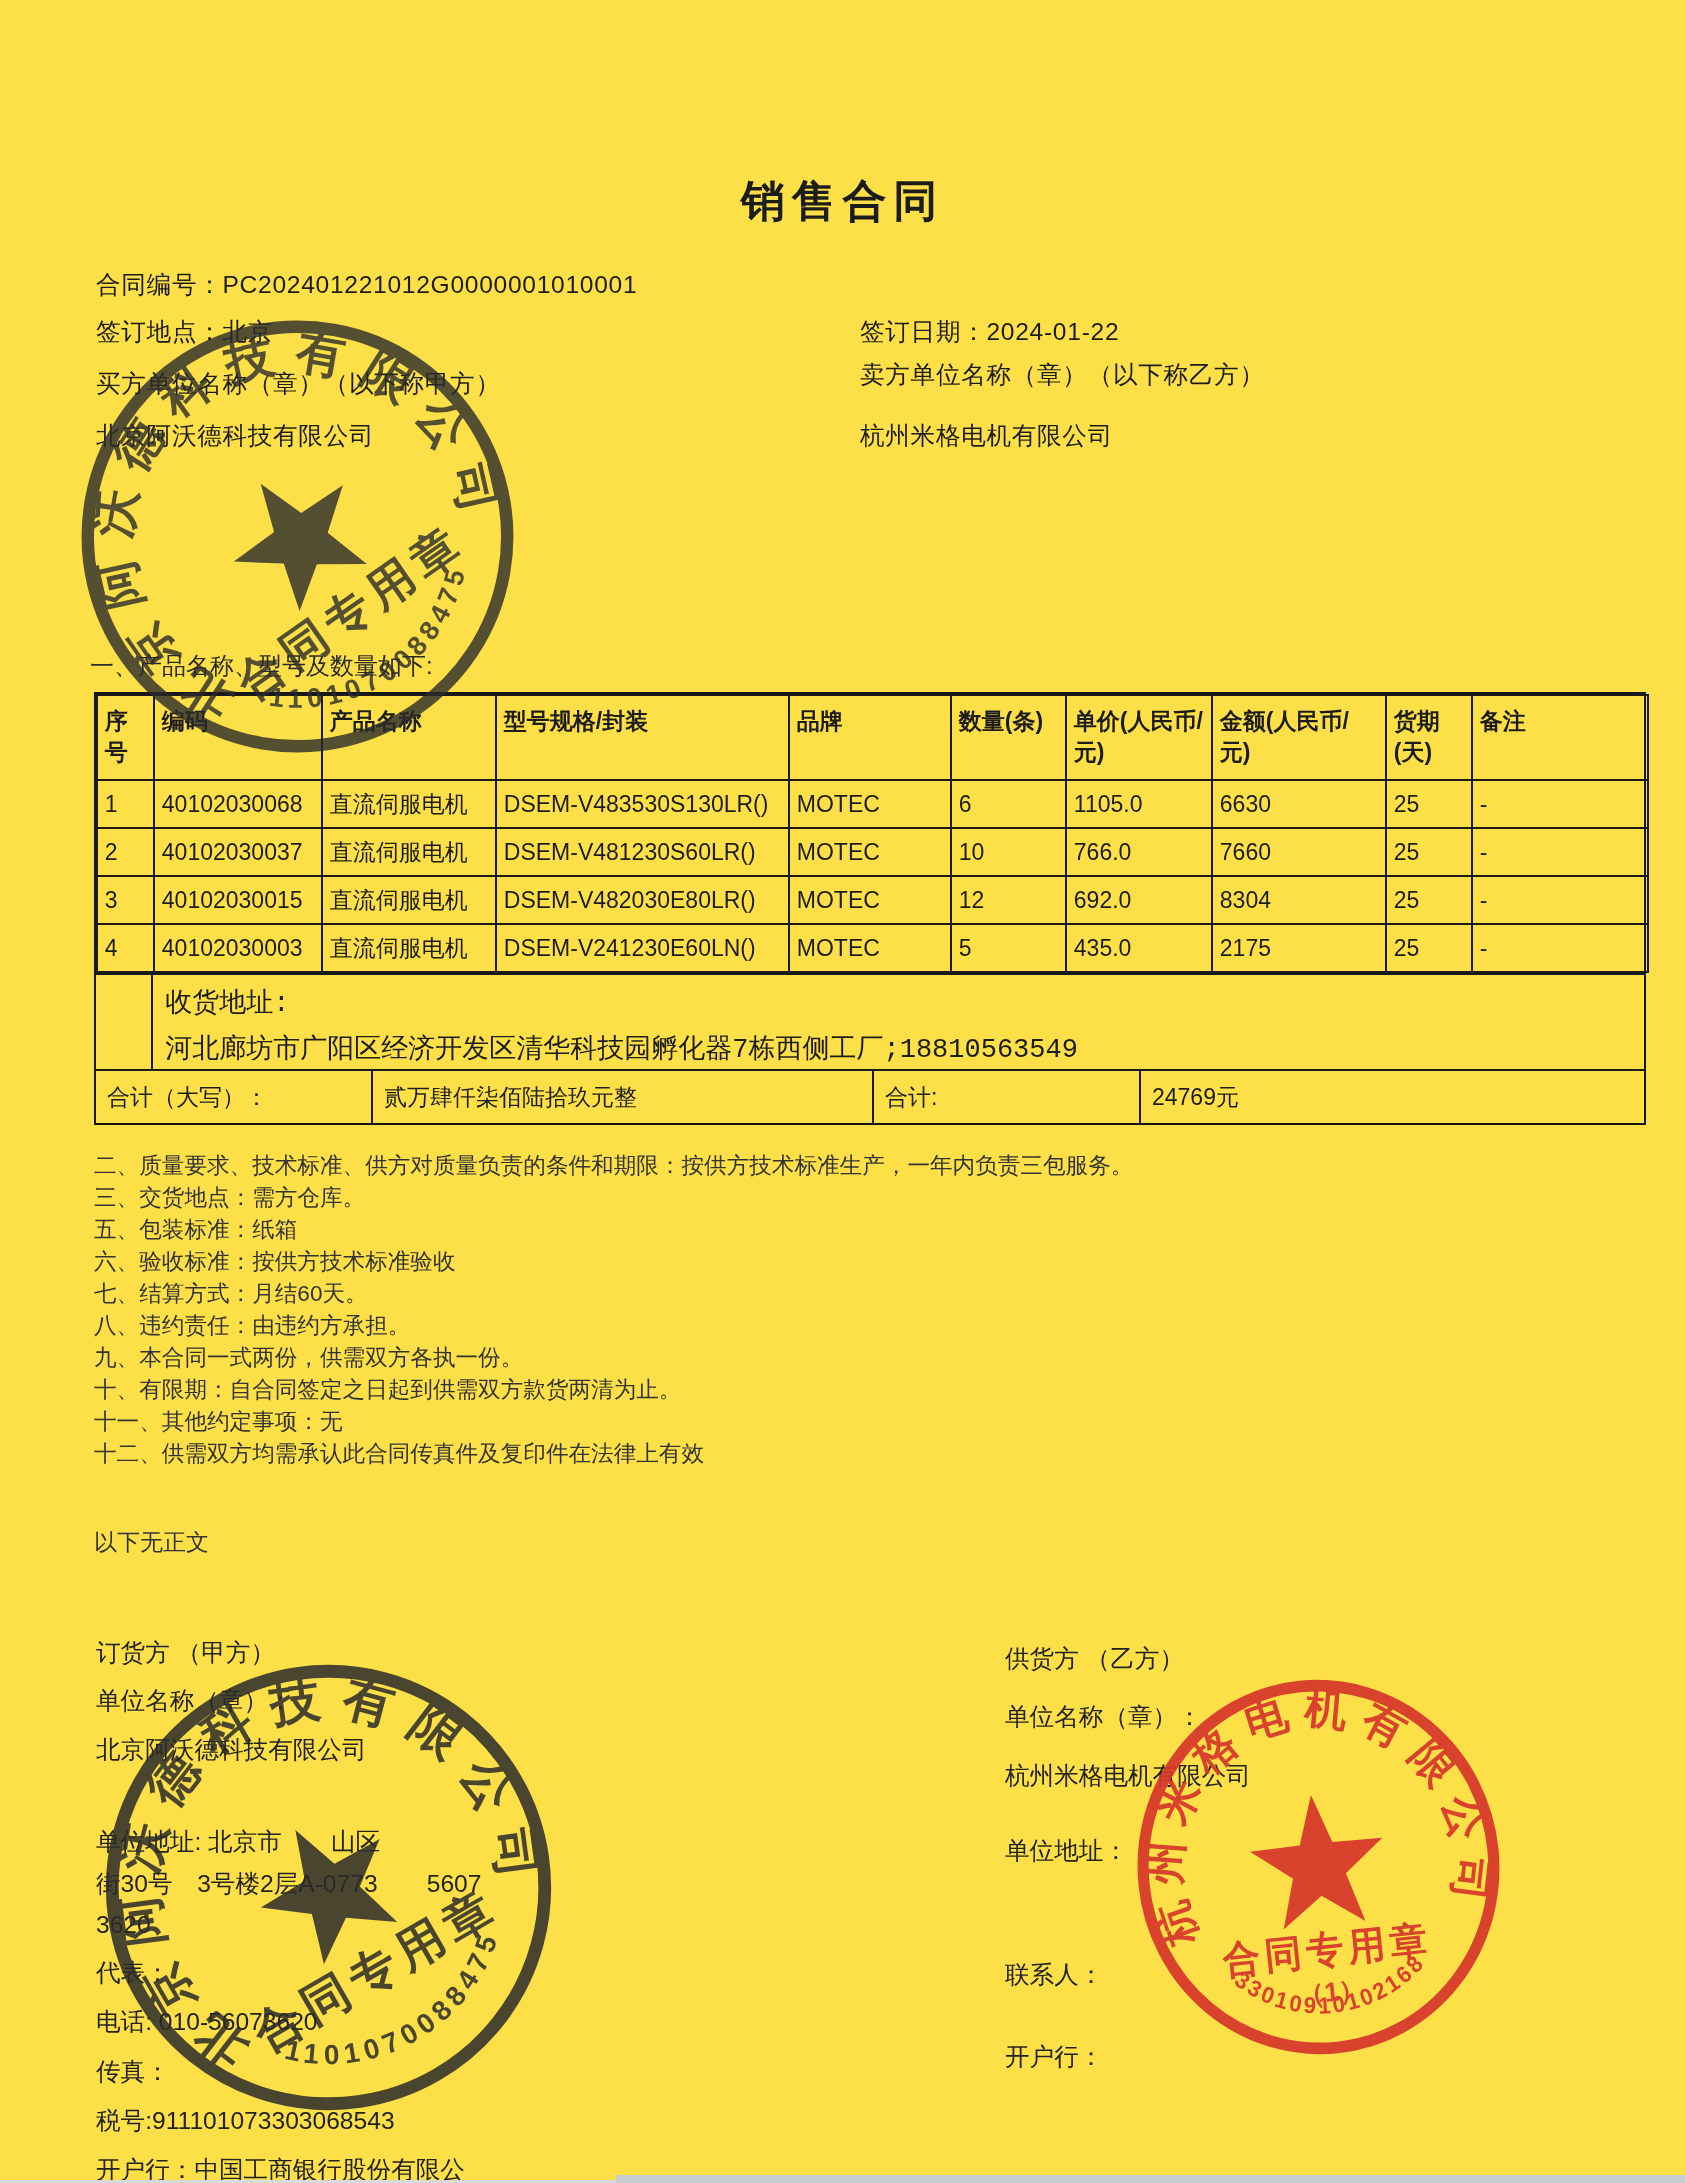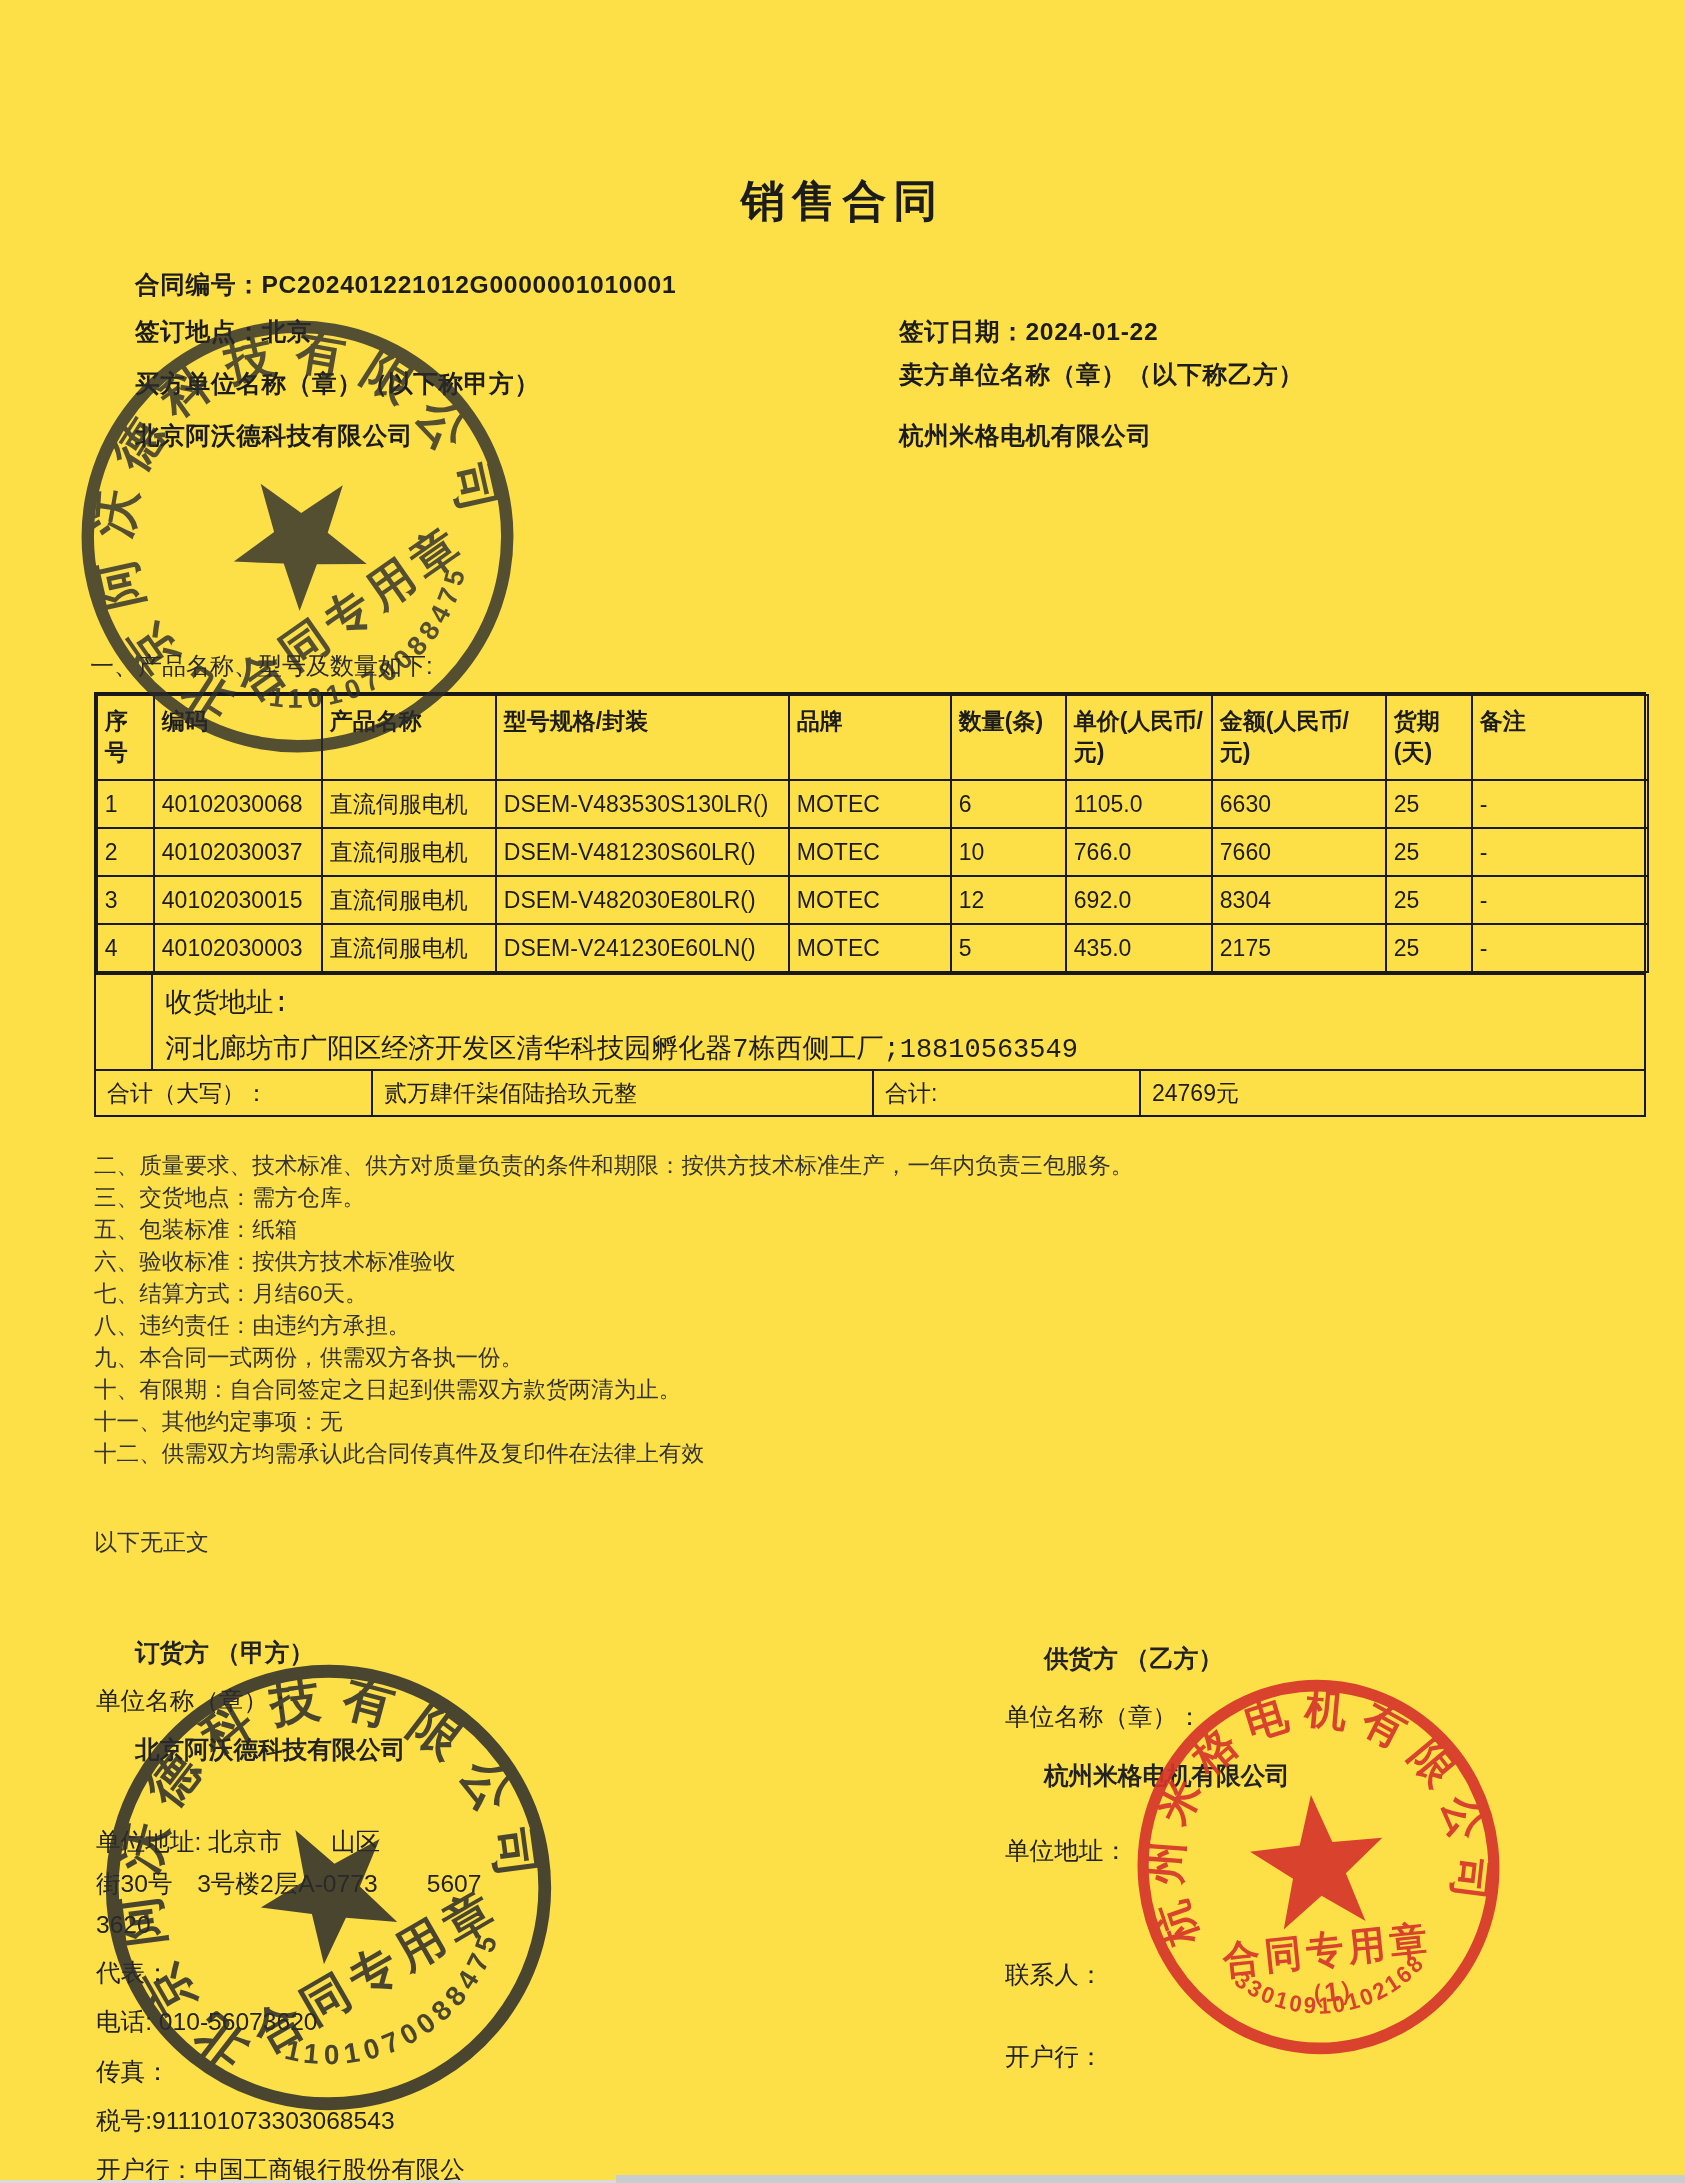--- a/index.html
+++ b/index.html
@@ -5,42 +5,42 @@
   html,body{margin:0;padding:0;background:#e8e8e8;}
   .page{
     position:relative;
     width:1685px;height:2183px;
     background:#fde047;
     font-family:"Liberation Sans", sans-serif;
     color:#1c1c1c;
     overflow:hidden;
   }
   .line{position:absolute;font-size:24.6px;white-space:nowrap;letter-spacing:0.7px;}
-  .b{font-weight:700;margin-left:39px;}
+  .b{font-weight:400;}
   .doc-title{
     position:absolute;top:172px;left:0;width:100%;
     text-align:center;font-size:44px;font-weight:700;letter-spacing:6.8px;
   }
   .section-heading{position:absolute;left:90px;top:650px;font-size:24px;font-weight:400;color:#2a2a2a;}
   
   .ptable-wrap{
     position:absolute;left:94px;top:692px;width:1552px;
     border:2.7px solid #161616;box-sizing:border-box;background:transparent;
   }
   table.ptable{border-collapse:collapse;table-layout:fixed;width:100%;}
   table.ptable th, table.ptable td{
     border:2.1px solid #1a1a1a;box-sizing:border-box;
     font-size:23px;padding:2.7px 6.8px;overflow:hidden;
   }
   table.ptable th{font-weight:700;text-align:left;vertical-align:top;padding-top:9.6px;line-height:1.35;}
   table.ptable td{font-weight:400;vertical-align:middle;height:48px;}
   .addr-row{display:flex;border-top:2.1px solid #1a1a1a;height:96px;box-sizing:border-box;font-size:27px;font-family:Liberation Mono, monospace;}
   .addr-row .stub{width:57px;border-right:2.1px solid #1a1a1a;box-sizing:border-box;flex:none;}
   .addr-row .addr-body{padding:6.8px 12.3px;line-height:1.7;}
-  .total-row{display:flex;border-top:2.1px solid #1a1a1a;height:46px;box-sizing:border-box;font-size:23px;}
+  .total-row{display:flex;border-top:2.1px solid #1a1a1a;height:54px;box-sizing:border-box;font-size:23px;}
   .total-row > div{display:flex;align-items:center;padding-left:11px;box-sizing:border-box;}
   .total-row .c1{width:277px;border-right:2.1px solid #1a1a1a;}
   .total-row .c2{width:501px;border-right:2.1px solid #1a1a1a;}
   .total-row .c3{width:267px;border-right:2.1px solid #1a1a1a;}
   .total-row .c4{flex:1;}
   
   .terms{position:absolute;left:94px;top:1150px;width:1539px;font-size:22.6px;color:#333;}
   .terms .term-line{height:32px;line-height:32px;white-space:nowrap;}
   .closing{position:absolute;left:94px;top:1527px;font-size:23px;color:#333;}
   

